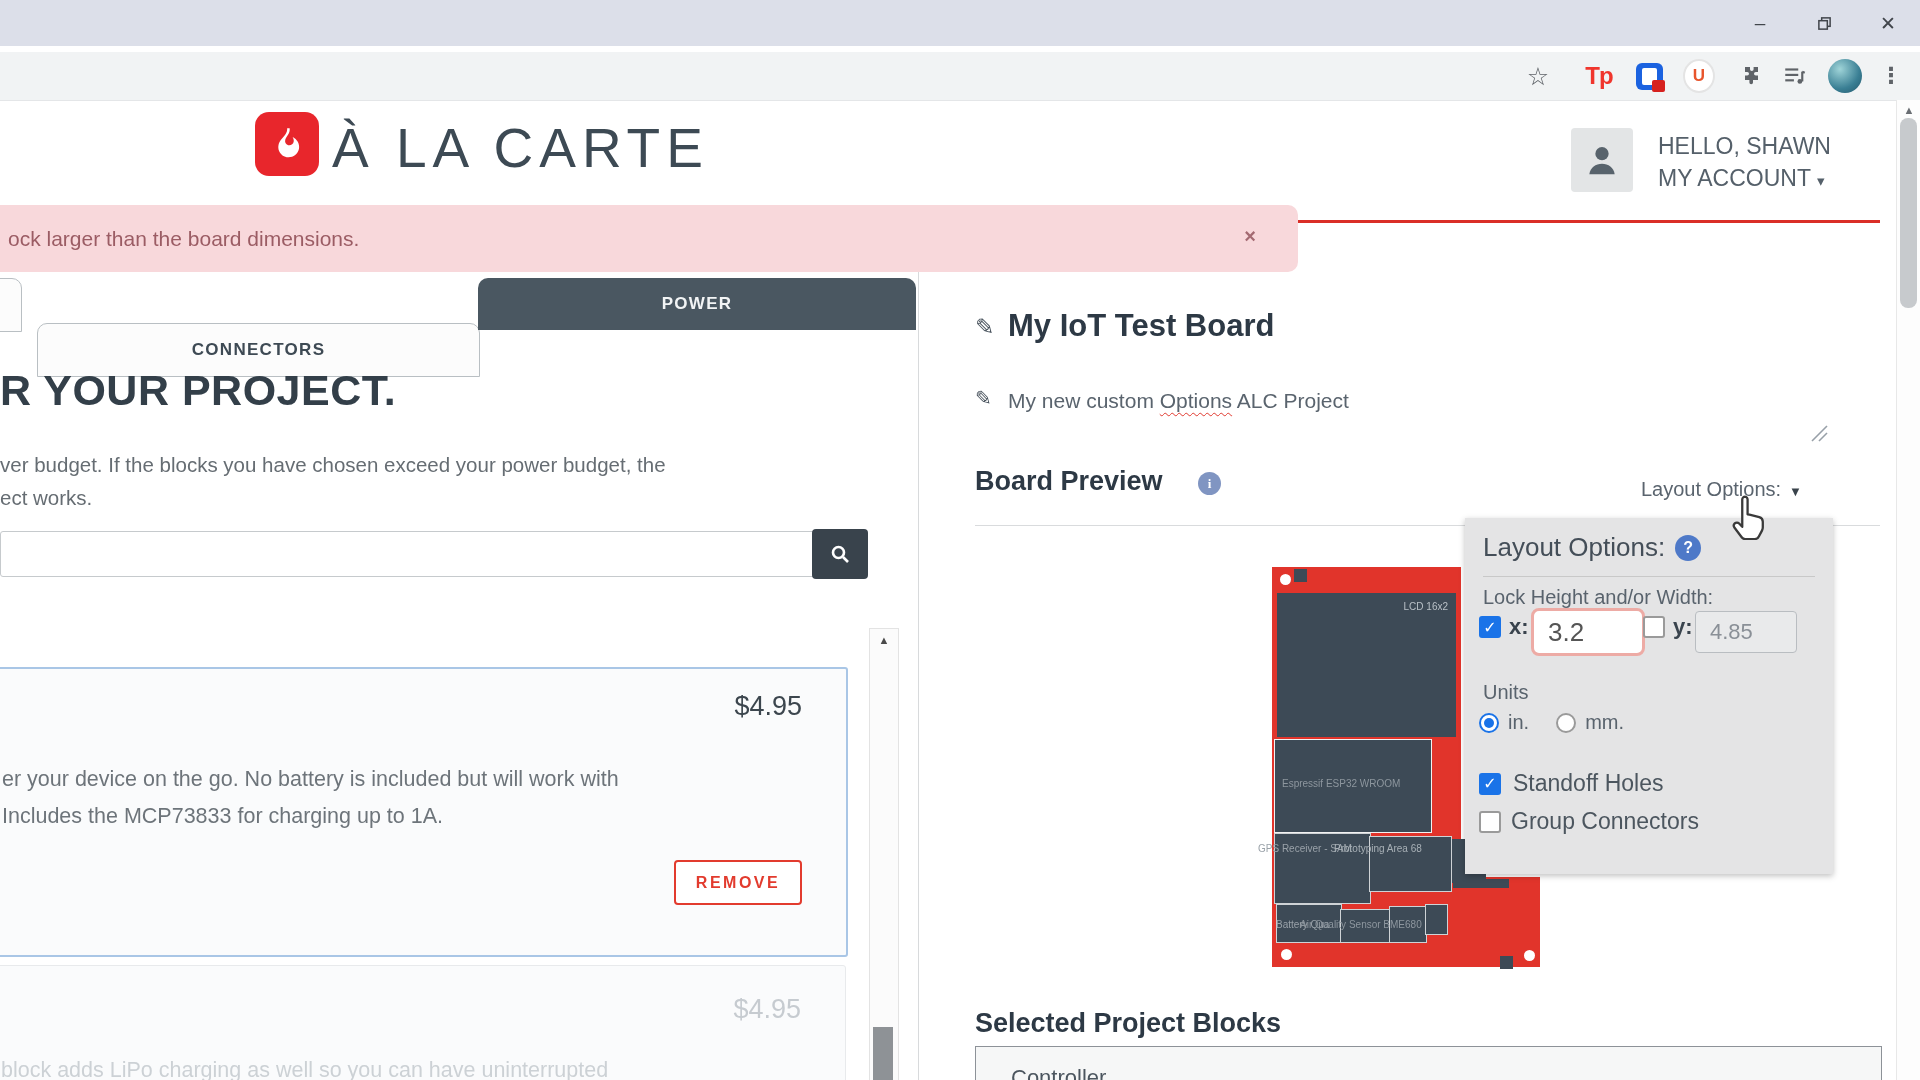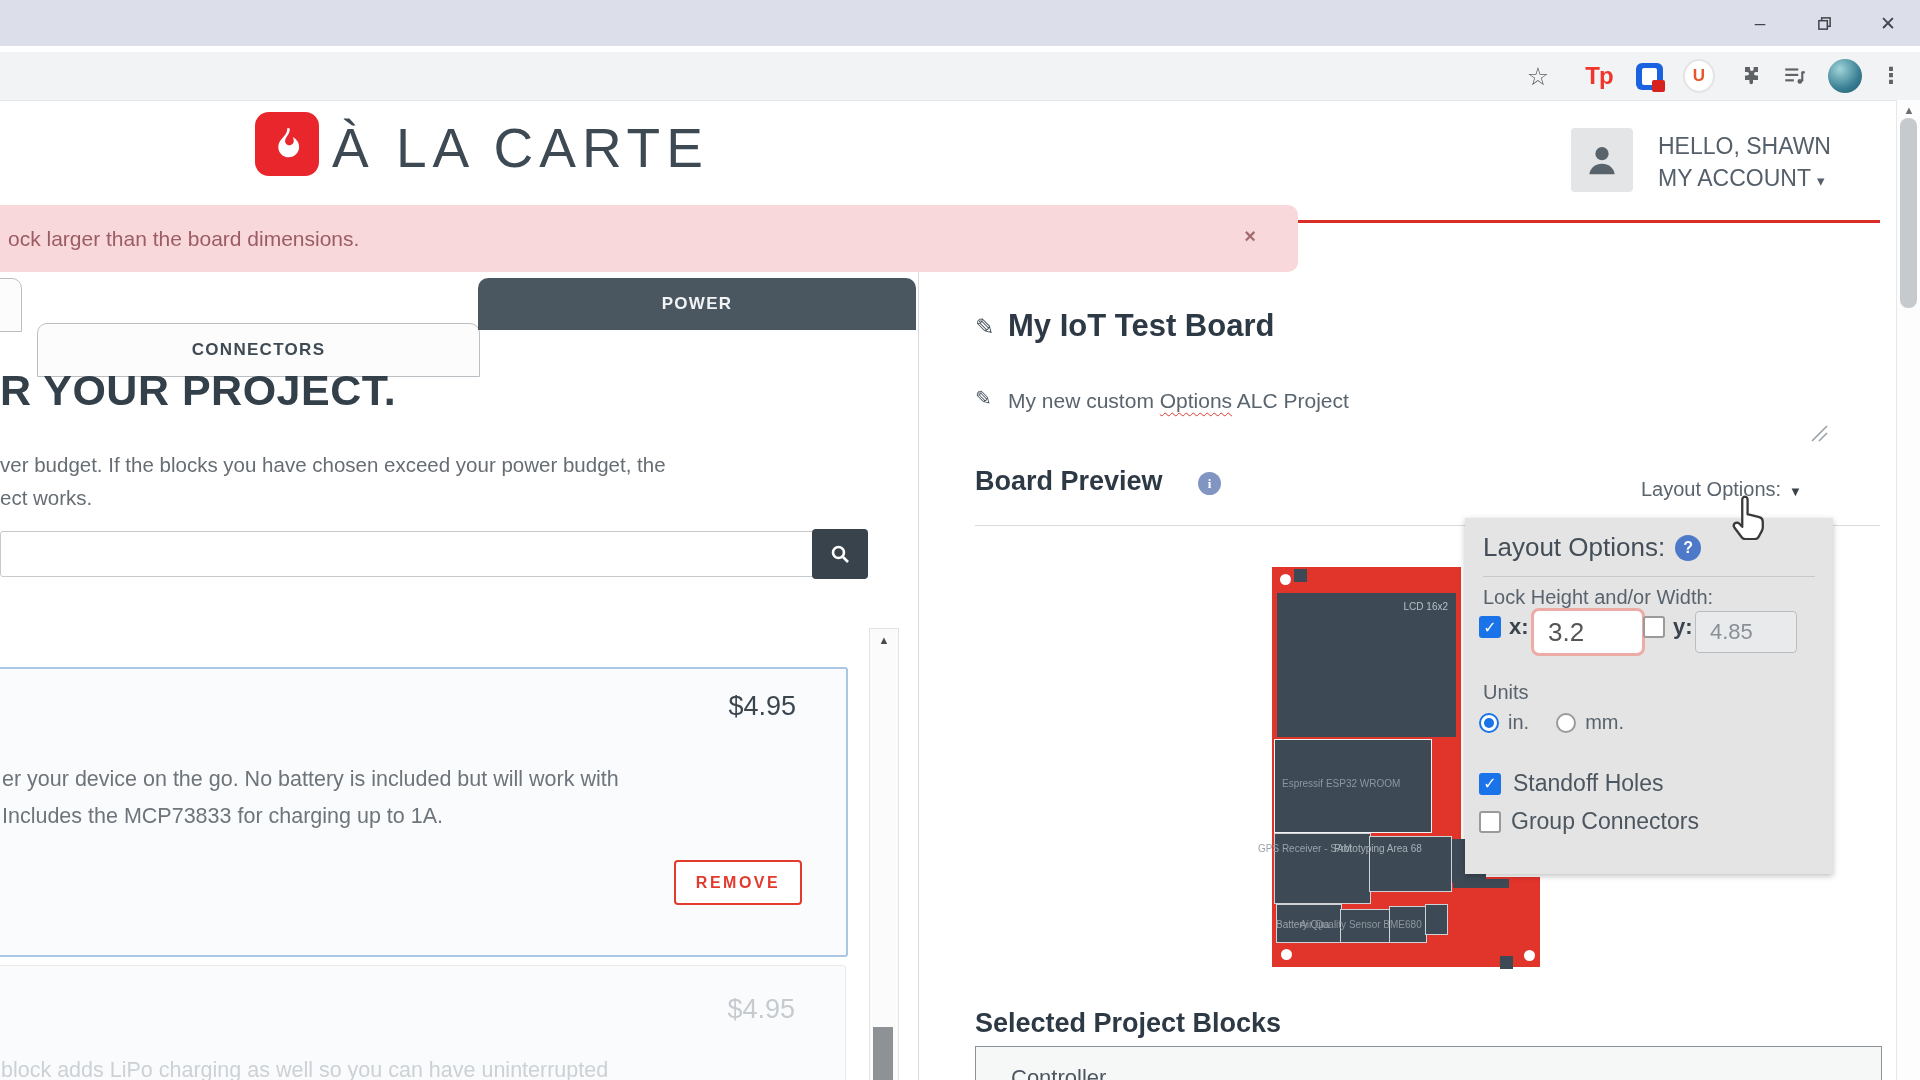--- a/index.html
+++ b/index.html
@@ -48,21 +48,21 @@
   .intro{left:0;top:448px;width:780px;font-size:20.5px;color:#666d73;line-height:33px;}
   .search-input{left:0;top:531px;width:798px;height:44px;border:1px solid #c6cacd;border-radius:3px;
                 background:#fff;font-size:20px;padding:0 12px;outline:none;}
   .search-btn{left:812px;top:529px;width:56px;height:50px;background:#39434c;border-radius:4px;
               display:flex;align-items:center;justify-content:center;cursor:pointer;}
   .list-scroll{left:869px;top:628px;width:28px;height:452px;background:#fbfbfb;border:1px solid #e3e3e3;}
   .list-scroll .arrow{position:absolute;left:0;top:5px;width:100%;text-align:center;font-size:11px;color:#4a4a4a;}
   .list-scroll .thumb{position:absolute;left:3px;top:398px;width:20px;height:54px;background:#8e9296;}
   .card1{left:-24px;top:667px;width:868px;height:286px;background:#fafbfc;border:2px solid #a9c6e6;border-radius:3px;}
   .card2{left:-24px;top:965px;width:868px;height:200px;background:#fafbfc;border:1px solid #e8eaec;border-radius:3px;}
-  .price{position:absolute;right:50px;top:22px;font-size:27px;color:#3c464e;text-align:right;}
+  .price{position:absolute;right:44px;top:22px;font-size:27px;color:#3c464e;text-align:right;}
   .price.faded{color:#c6cbd0;top:28px;}
   .cdesc{position:absolute;left:24px;top:92px;font-size:21.5px;color:#6d747a;line-height:37px;}
   .cdesc.faded{color:#ccd1d5;top:86px;}
   .remove-btn{position:absolute;left:696px;top:191px;width:124px;height:41px;background:#fff;
               border:2px solid #e23b2e;border-radius:4px;color:#e23b2e;font-weight:bold;font-size:16px;
               letter-spacing:2.5px;display:flex;align-items:center;justify-content:center;cursor:pointer;}
   .col-divider{left:918px;top:272px;width:1px;height:808px;background:#d8dadc;}
 
   
   .pencil{font-size:23px;color:#4a545e;cursor:pointer;}

